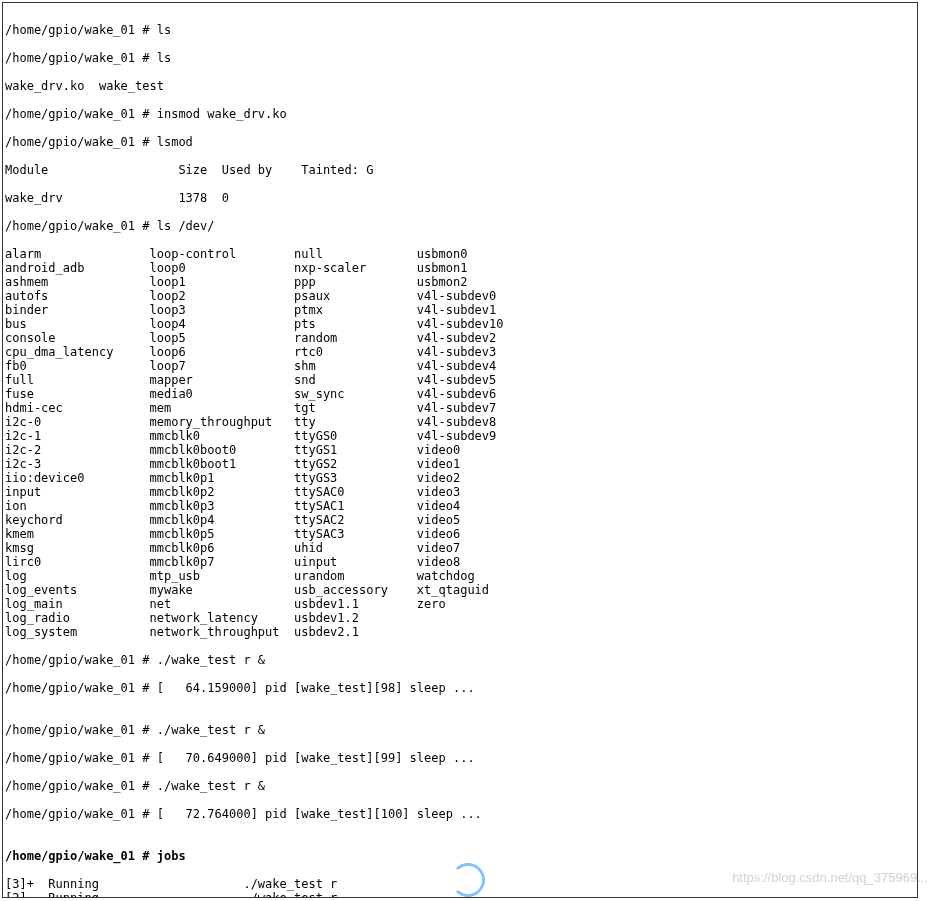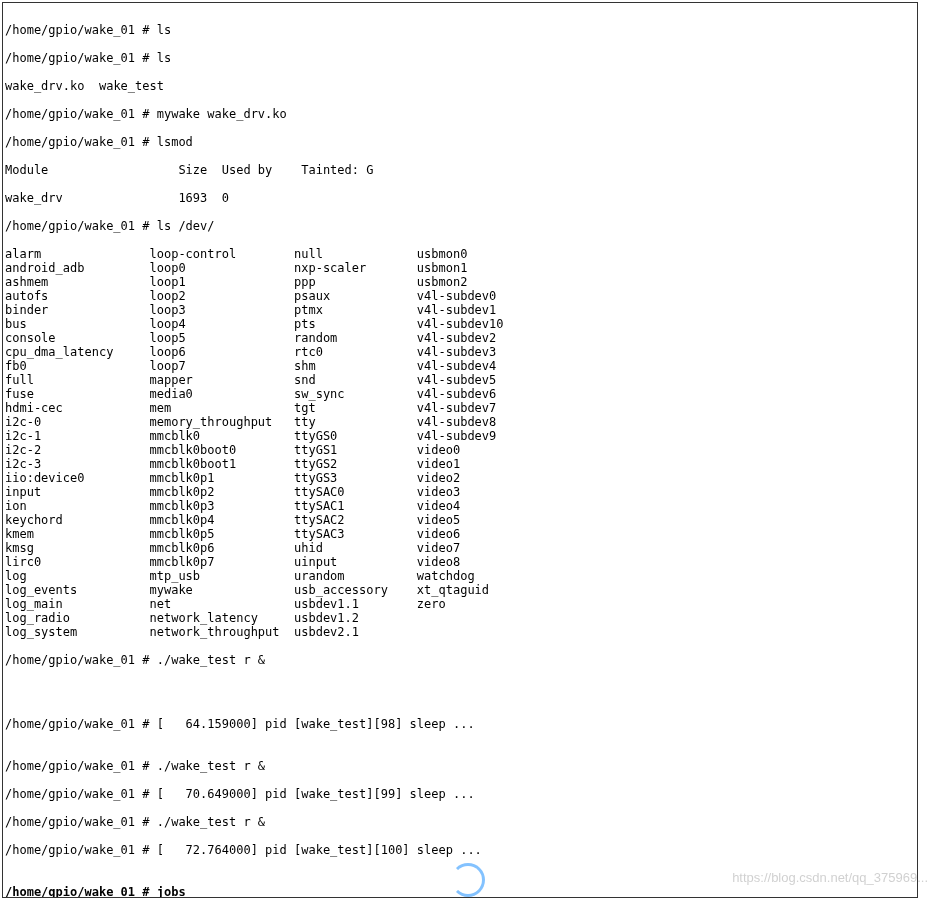--- a/index.html
+++ b/index.html
@@ -64,24 +64,24 @@
   }
 </style>
 </head>
 <body>
 
 <div class="frame">
 <div class="term">
 <span style="display: block;">/home/gpio/wake_01 # ls</span>
 <span style="display: block;">/home/gpio/wake_01 # ls</span>
 <span style="display: block;"><span>wake_drv.ko</span>  <span class="bold">wake_test</span></span>
-<span style="display: block;">/home/gpio/wake_01 # mywake wake_drv.ko</span>
+<span style="display: block;">/home/gpio/wake_01 # insmod wake_drv.ko</span>
 <span style="display: block;">/home/gpio/wake_01 # lsmod</span>
 <span style="display: block;">Module                  Size  Used by    Tainted: G</span>
-<span style="display: block;">wake_drv                1693  0</span>
+<span style="display: block;">wake_drv                1378  0</span>
 <span style="display: block;">/home/gpio/wake_01 # ls /dev/</span>
 <div id="dev-block" class="bold" style="display: block;">alarm               loop-control        null             usbmon0
 android_adb         loop0               nxp-scaler       usbmon1
 ashmem              loop1               ppp              usbmon2
 autofs              loop2               psaux            v4l-subdev0
 binder              loop3               ptmx             v4l-subdev1
 bus                 loop4               pts              v4l-subdev10
 console             loop5               random           v4l-subdev2
 cpu_dma_latency     loop6               rtc0             v4l-subdev3
 fb0                 loop7               shm              v4l-subdev4
@@ -98,21 +98,21 @@
 keychord            mmcblk0p4           ttySAC2          video5
 kmem                mmcblk0p5           ttySAC3          video6
 kmsg                mmcblk0p6           uhid             video7
 lirc0               mmcblk0p7           uinput           video8
 log                 mtp_usb             urandom          watchdog
 log_events          mywake              usb_accessory    xt_qtaguid
 log_main            net                 usbdev1.1        zero
 log_radio           network_latency     usbdev1.2        
 log_system          network_throughput  usbdev2.1        </div>
 <span style="display: block;">/home/gpio/wake_01 # ./wake_test r &amp;</span>
-<span style="display: block; margin-top: 36px;">/home/gpio/wake_01 # [   64.159000] pid [wake_test][98] sleep ...</span>
+<span style="display: block;">/home/gpio/wake_01 # [   64.159000] pid [wake_test][98] sleep ...</span>
 <span style="display: block;"></span>
 <span style="display: block;">/home/gpio/wake_01 # ./wake_test r &amp;</span>
 <span style="display: block;">/home/gpio/wake_01 # [   70.649000] pid [wake_test][99] sleep ...</span>
 <span style="display: block;">/home/gpio/wake_01 # ./wake_test r &amp;</span>
 <span style="display: block;">/home/gpio/wake_01 # [   72.764000] pid [wake_test][100] sleep ...</span>
 <span style="display: block;"></span>
 <span style="display: block; font-weight: bold;">/home/gpio/wake_01 # jobs</span>
 <div id="jobs-block" style="display: block;">[3]+  Running                    ./wake_test r
 [2]-  Running                    ./wake_test r
 [1]   Running                    ./wake_test r</div>

